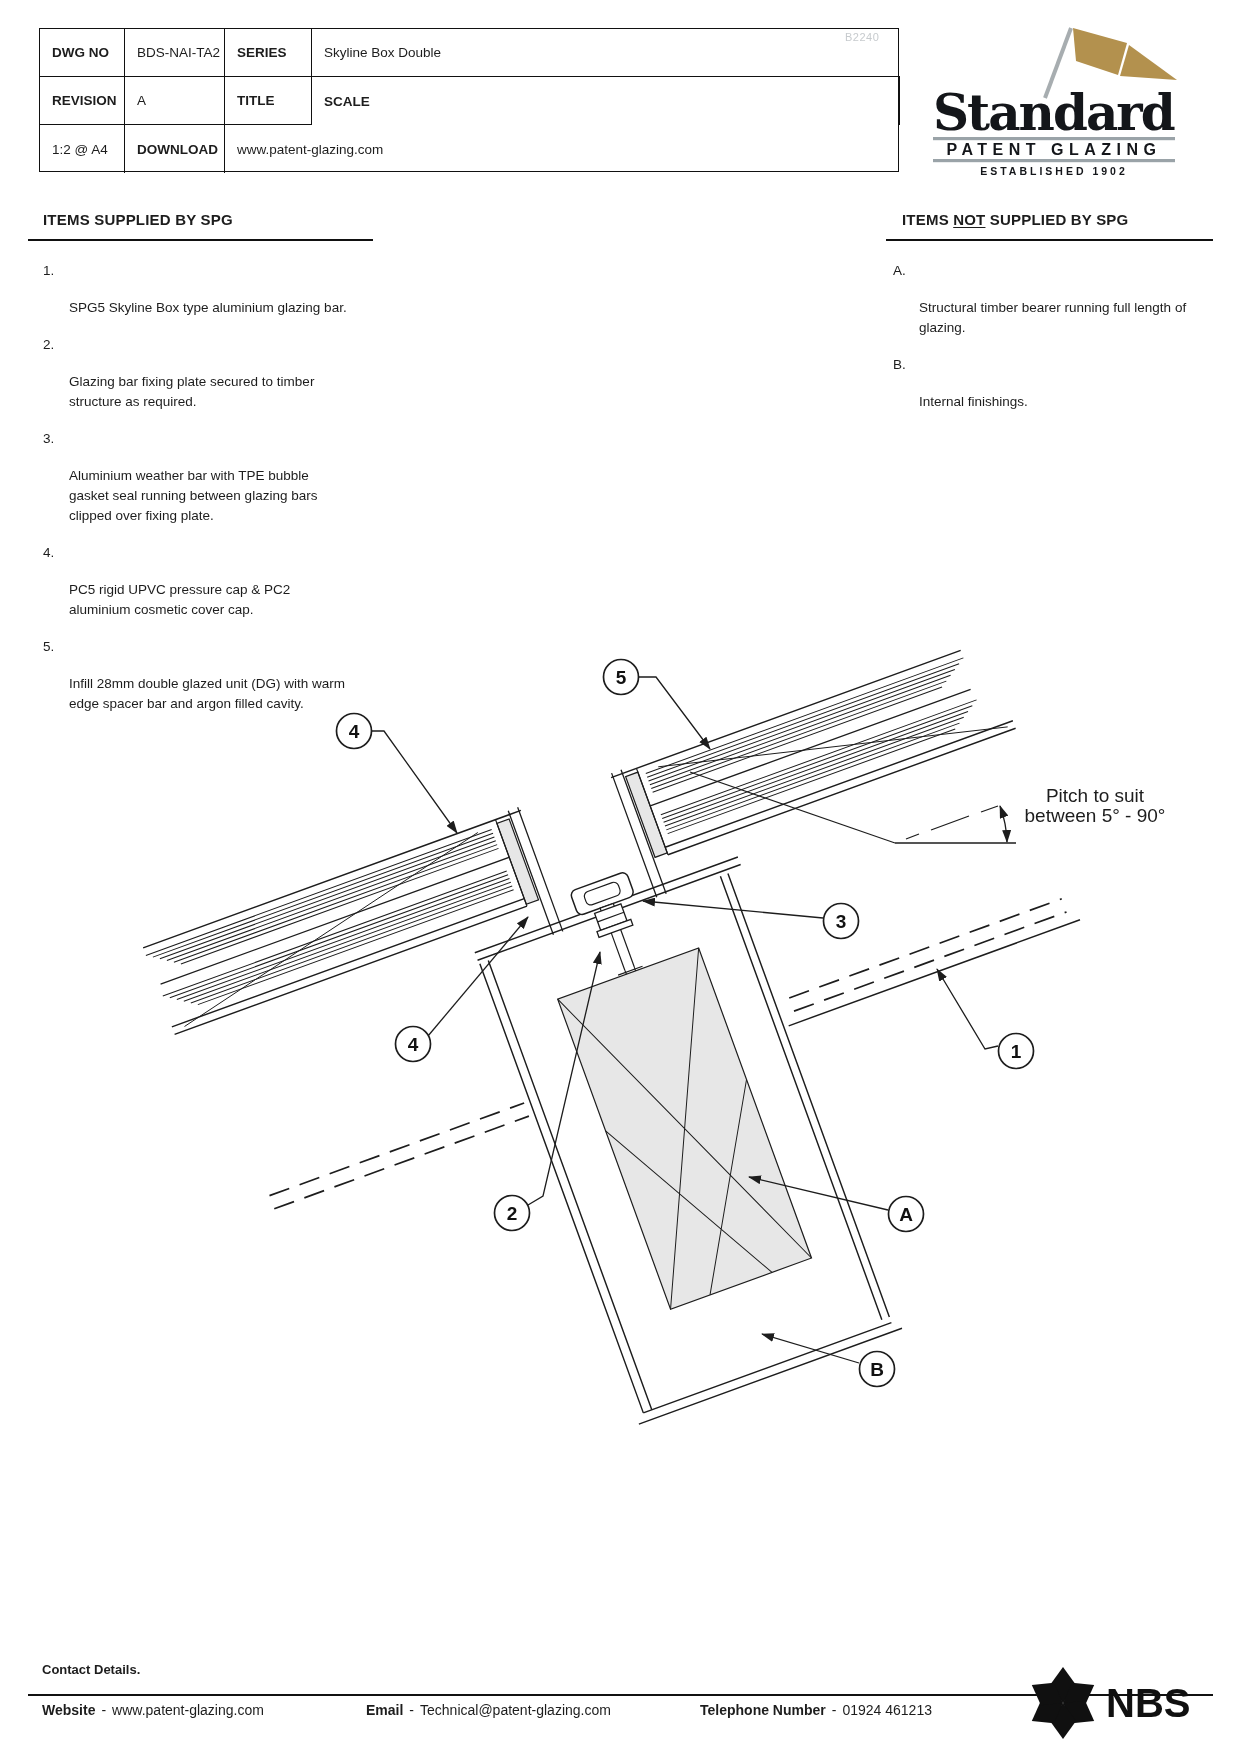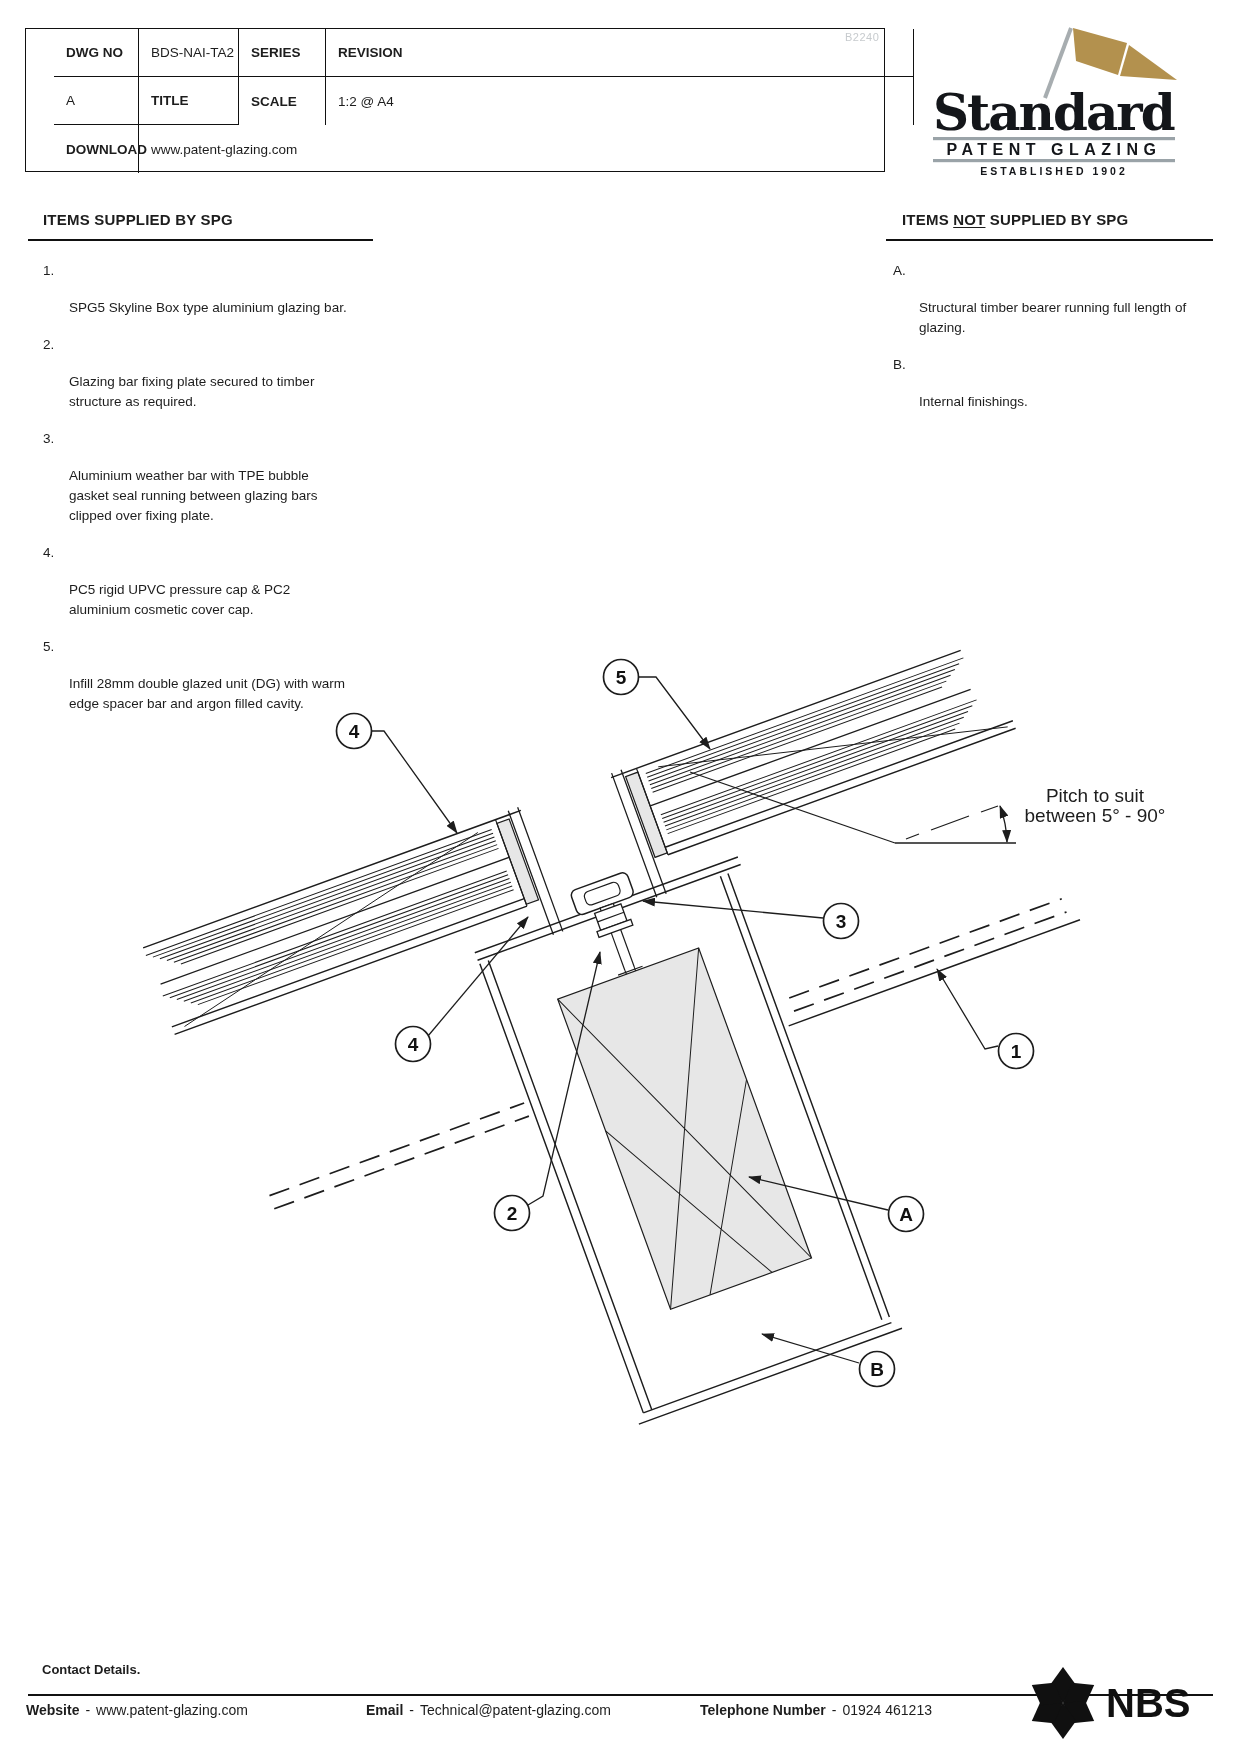--- a/index.html
+++ b/index.html
@@ -2,23 +2,23 @@
 <html><head>
 <meta charset="utf-8">
 <style>
   html,body{margin:0;padding:0;}
   body{
     width:1240px;height:1754px;position:relative;background:#ffffff;
     font-family:"Liberation Sans",sans-serif;color:#1d1d1d;overflow:hidden;
   }
   
   .dwg-table{
-    position:absolute;left:25px;top:28px;width:860px;height:144px;
+    position:absolute;left:39px;top:28px;width:860px;height:144px;
     display:grid;grid-template-columns:85px 100px 87px 588px;grid-template-rows:48px 48px 48px;
-    border:1.6px solid #111;box-sizing:border-box;font-size:13.5px;padding-left:28px;
+    border:1.6px solid #111;box-sizing:border-box;font-size:13.5px;
   }
   .dwg-table .cell{
     border-right:1.4px solid #111;border-bottom:1.4px solid #111;
     display:flex;align-items:center;padding-left:12px;box-sizing:border-box;white-space:nowrap;
   }
   .dwg-table .cell.last-col{border-right:none;}
   .dwg-table .cell.last-row{border-bottom:none;}
   .dwg-table .lbl{font-weight:bold;}
   .ref-code{position:absolute;left:845px;top:31px;font-size:11px;color:#c7cbce;letter-spacing:.5px;}
   
@@ -49,20 +49,21 @@
   .contact-item .sep{margin:0 6px;}
   .contact-item a{color:#1d1d1d;text-decoration:none;}
 </style>
 </head>
 <body>
 
 <div class="dwg-table">
   <div class="cell lbl">DWG NO</div>
   <div class="cell">BDS-NAI-TA2</div>
   <div class="cell lbl">SERIES</div>
+  <div class="cell last-col">Skyline Box Double</div>
 
   <div class="cell lbl">REVISION</div>
   <div class="cell">A</div>
   <div class="cell lbl">TITLE</div>
 
   <div class="cell lbl last-row">SCALE</div>
   <div class="cell last-row">1:2 @ A4</div>
   <div class="cell lbl last-row">DOWNLOAD</div>
   <div class="cell last-col last-row">www.patent-glazing.com</div>
 </div>
@@ -228,21 +229,21 @@
   <g class="callout">
     <path class="leader" d="M859 1363L762 1334"></path>
     <circle cx="877" cy="1369" r="17.5"></circle>
     <text x="877" y="1376">B</text>
   </g>
 </svg>
 
 <div class="footer-heading">Contact Details.</div>
 <div class="footer-rule"></div>
 <div class="contact-row">
-  <span class="contact-item" style="left:26px;">
+  <span class="contact-item" style="left:42px;">
     <span class="b">Website</span><span class="sep">-</span><a>www.patent-glazing.com</a>
   </span>
   <span class="contact-item" style="left:366px;">
     <span class="b">Email</span><span class="sep">-</span><a>Technical@patent-glazing.com</a>
   </span>
   <span class="contact-item" style="left:700px;">
     <span class="b">Telephone Number</span><span class="sep">-</span><span>01924 461213</span>
   </span>
 </div>
 

